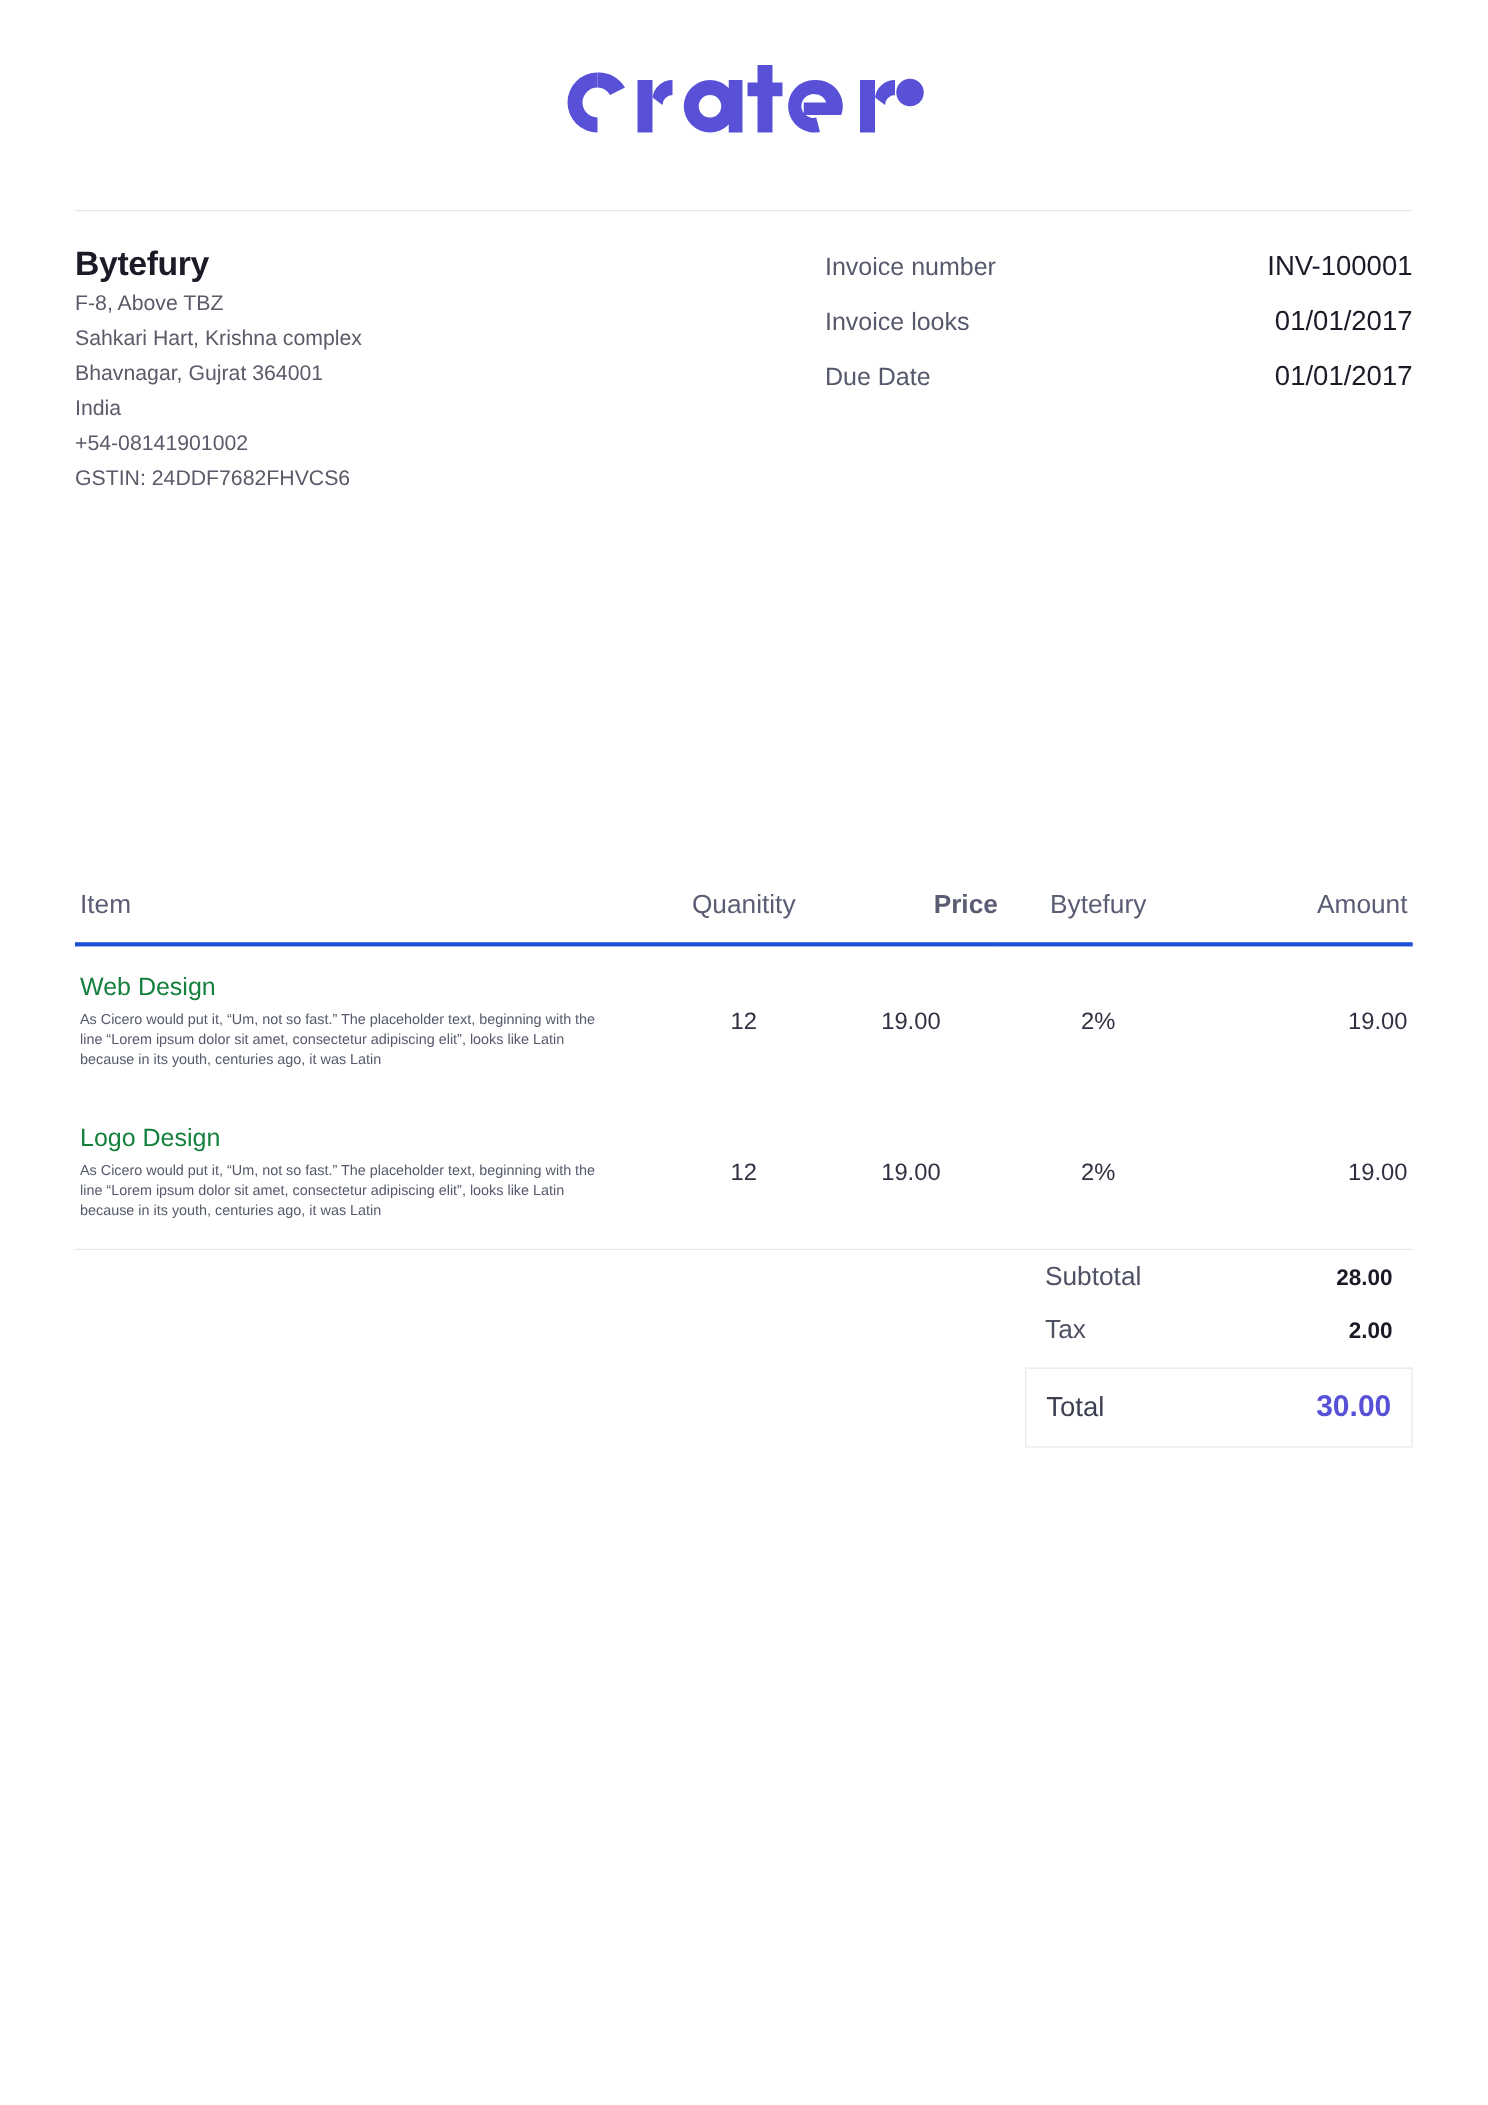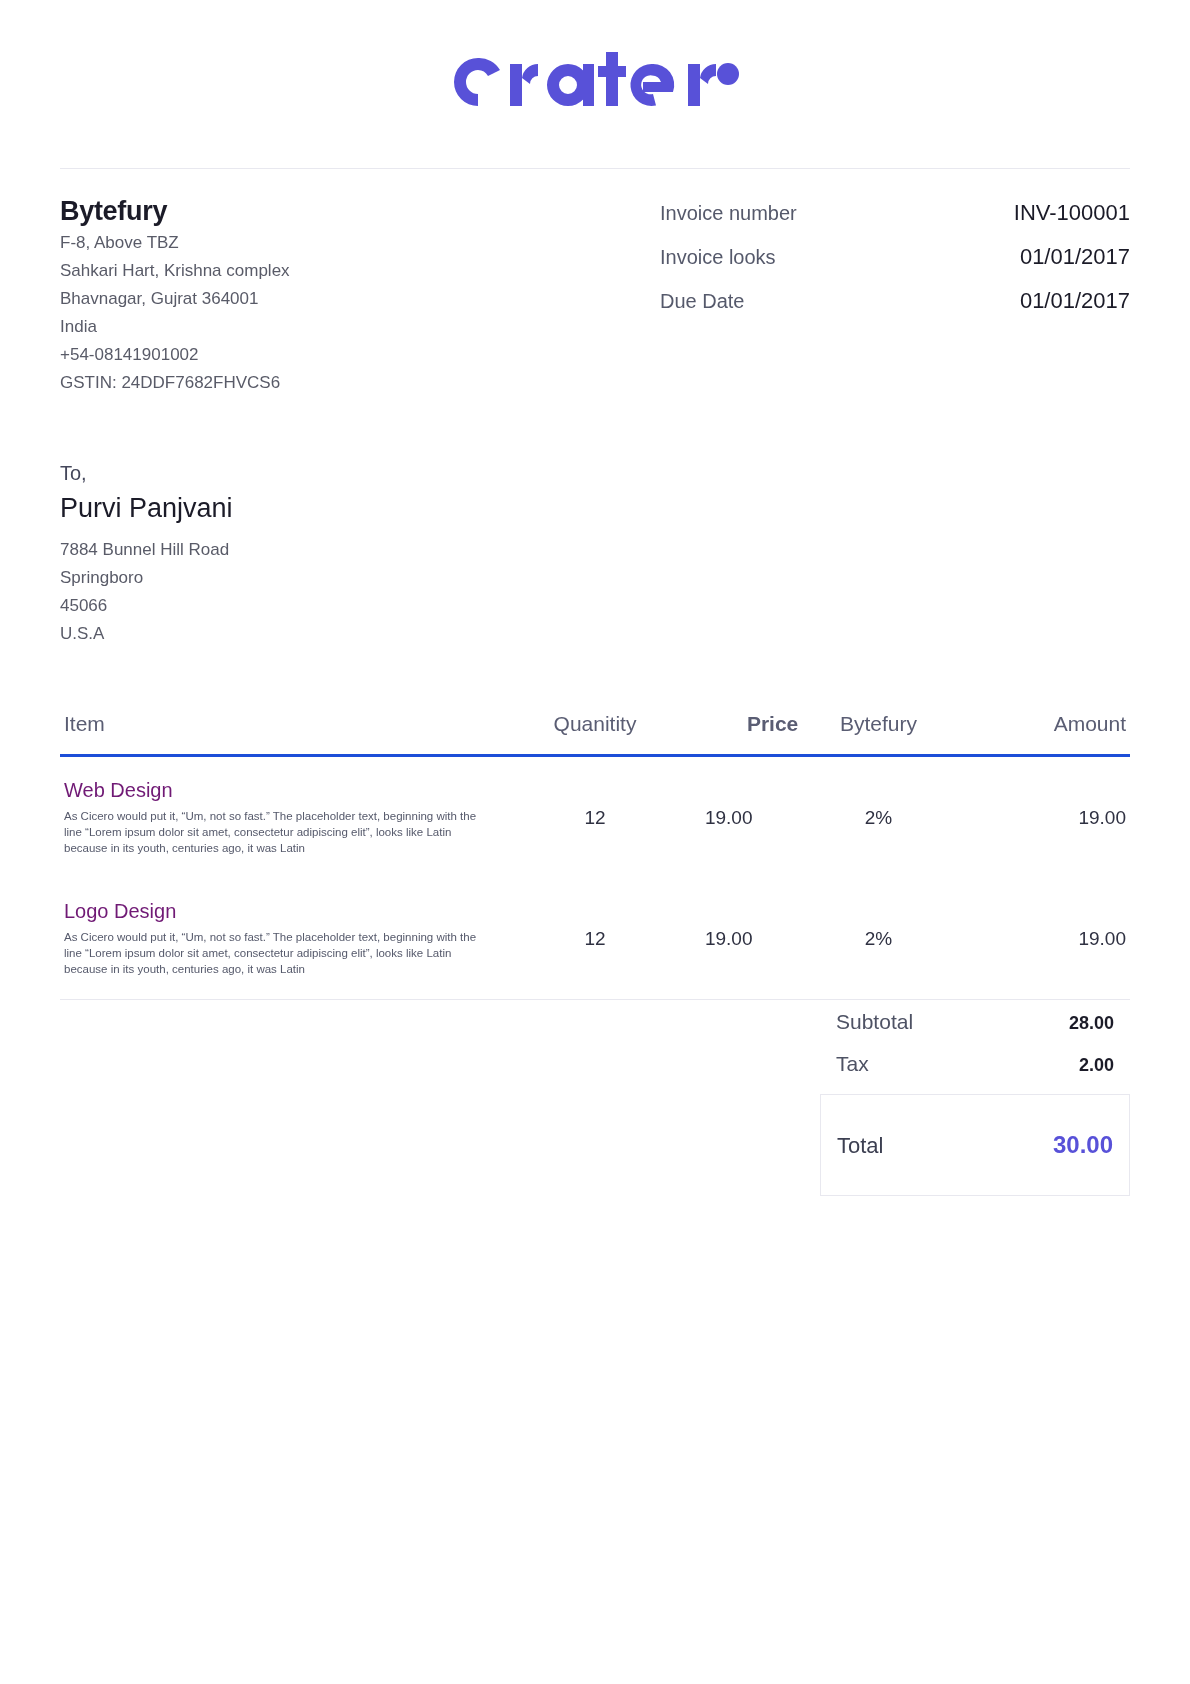--- a/index.html
+++ b/index.html
@@ -137,21 +137,21 @@
     color: #2f3142;
   }
   td.col-item { text-align: left; width: 44%; padding-left: 4px;}
   td.col-qty { text-align: center; width: 12%; }
   td.col-price { text-align: center; width: 13%; }
   td.col-disc { text-align: center; width: 15%; }
   td.col-amt { text-align: right; width: 16%; padding-right: 4px;}
 
   .item-name {
     font-size: 20px;
-    color: #701a75;
+    color: #15803d;
     margin-bottom: 6px;
   }
   .item-desc {
     font-size: 11.5px;
     line-height: 16px;
     color: #55596b;
     max-width: 420px;
   }
   .items-bottom-rule {
     border-top: 1px solid #e8e8ef;
@@ -176,21 +176,21 @@
     font-size: 21px;
     color: #4e5264;
   }
   .totals-value {
     font-size: 18px;
     color: #1b1b28;
     font-weight: 700;
   }
   .total-box {
     border: 1px solid #e8e8ef;
-    padding: 36px 16px;
+    padding: 17px 16px;
     display: flex;
     justify-content: space-between;
     align-items: baseline;
     margin-top: 6px;
   }
   .total-box .totals-label { font-size: 22px; color: #3c3f51; }
   .total-box .totals-value { font-size: 24px; color: #5851d8; font-weight: 700; }
 </style>
 </head>
 <body>
@@ -244,28 +244,20 @@
         <span class="meta-label">Invoice looks</span>
         <span class="meta-value">01/01/2017</span>
       </div>
       <div class="meta-row">
         <span class="meta-label">Due Date</span>
         <span class="meta-value">01/01/2017</span>
       </div>
     </div>
   </div>
 
-  <div class="billto">
-    <div class="to">To,</div>
-    <div class="name">Purvi Panjvani</div>
-    <div class="addr-line">7884 Bunnel Hill Road</div>
-    <div class="addr-line">Springboro</div>
-    <div class="addr-line">45066</div>
-    <div class="addr-line">U.S.A</div>
-  </div>
 
   <div class="items">
     <table class="items-table">
       <thead>
         <tr>
           <th class="col-item">Item</th>
           <th class="col-qty">Quanitity</th>
           <th class="col-price">Price</th>
           <th class="col-disc">Bytefury</th>
           <th class="col-amt">Amount</th>

